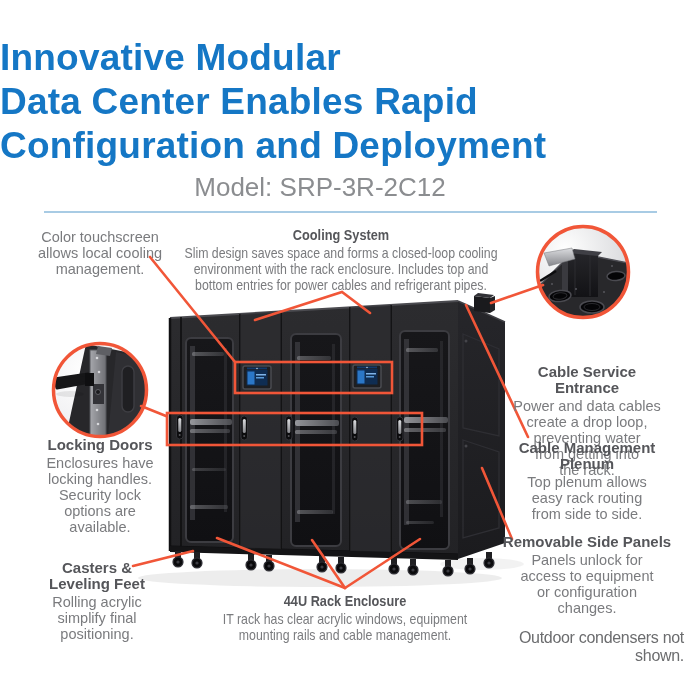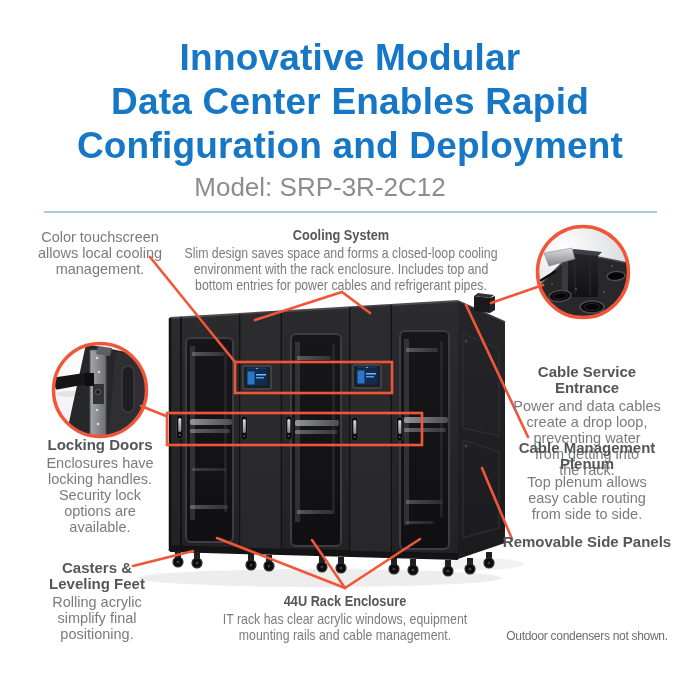--- a/index.html
+++ b/index.html
@@ -11,37 +11,37 @@
     --model:#8b8d90;
     --footnote:#6b6c6e;
   }
   *{margin:0;padding:0;box-sizing:border-box;}
   html,body{width:700px;height:700px;background:#fff;overflow:hidden;}
   body{font-family:"Liberation Sans","DejaVu Sans",sans-serif;}
   .stage{position:relative;width:700px;height:700px;background:#fff;}
   .pre{white-space:pre-line;}
   .page-title{
     position:absolute;top:36px;left:0;width:700px;
-    text-align:center;font-size:37px;font-weight:bold;
+    text-align:left;font-size:37px;font-weight:bold;
     line-height:44px;color:var(--blue);letter-spacing:.2px;
   }
   .model-line{
     position:absolute;top:170px;left:0;width:640px;
     text-align:center;font-size:26px;line-height:34px;color:var(--model);
   }
   .divider{
     position:absolute;top:211px;left:44px;width:613px;height:2px;
     background:var(--divider);
   }
   .callout{position:absolute;text-align:center;z-index:3;}
   .co-title{font-size:15px;font-weight:bold;color:var(--heading);line-height:16px;}
   .co-body{font-size:14.5px;color:var(--body);line-height:16px;margin-top:2px;}
   .squeeze{transform:scaleX(.85);transform-origin:50% 0;}
   .footnote{
-    position:absolute;text-align:center;font-size:12px;letter-spacing:-.3px;
+    position:absolute;text-align:right;font-size:16px;letter-spacing:-.3px;
     color:var(--footnote);z-index:3;
   }
   svg.art{position:absolute;left:0;top:0;z-index:2;pointer-events:none;}
   .accent-line{stroke:var(--accent);stroke-width:2.6;fill:none;stroke-linecap:round;}
   .accent-box{stroke:var(--accent);stroke-width:2.6;fill:none;}
   .accent-ring{stroke:var(--accent);stroke-width:3.5;fill:none;}
 </style>
 </head>
 <body>
 
@@ -320,26 +320,30 @@
 locking handles.
 Security lock
 options are
 available.</div>
   </div>
 
   <div class="callout" style="left:503px;top:440px;width:168px;">
     <div class="co-title pre">Cable Management
 Plenum</div>
     <div class="co-body pre">Top plenum allows
-easy cable routing
+easy rack routing
 from side to side.</div>
   </div>
 
   <div class="callout" style="left:490px;top:534px;width:194px;">
     <div class="co-title pre">Removable Side Panels</div>
+    <div class="co-body pre">Panels unlock for
+access to equipment
+or configuration
+changes.</div>
   </div>
 
   <div class="callout" style="left:17px;top:560px;width:160px;">
     <div class="co-title pre">Casters &amp;
 Leveling Feet</div>
     <div class="co-body pre">Rolling acrylic
 simplify final
 positioning.</div>
   </div>
 

